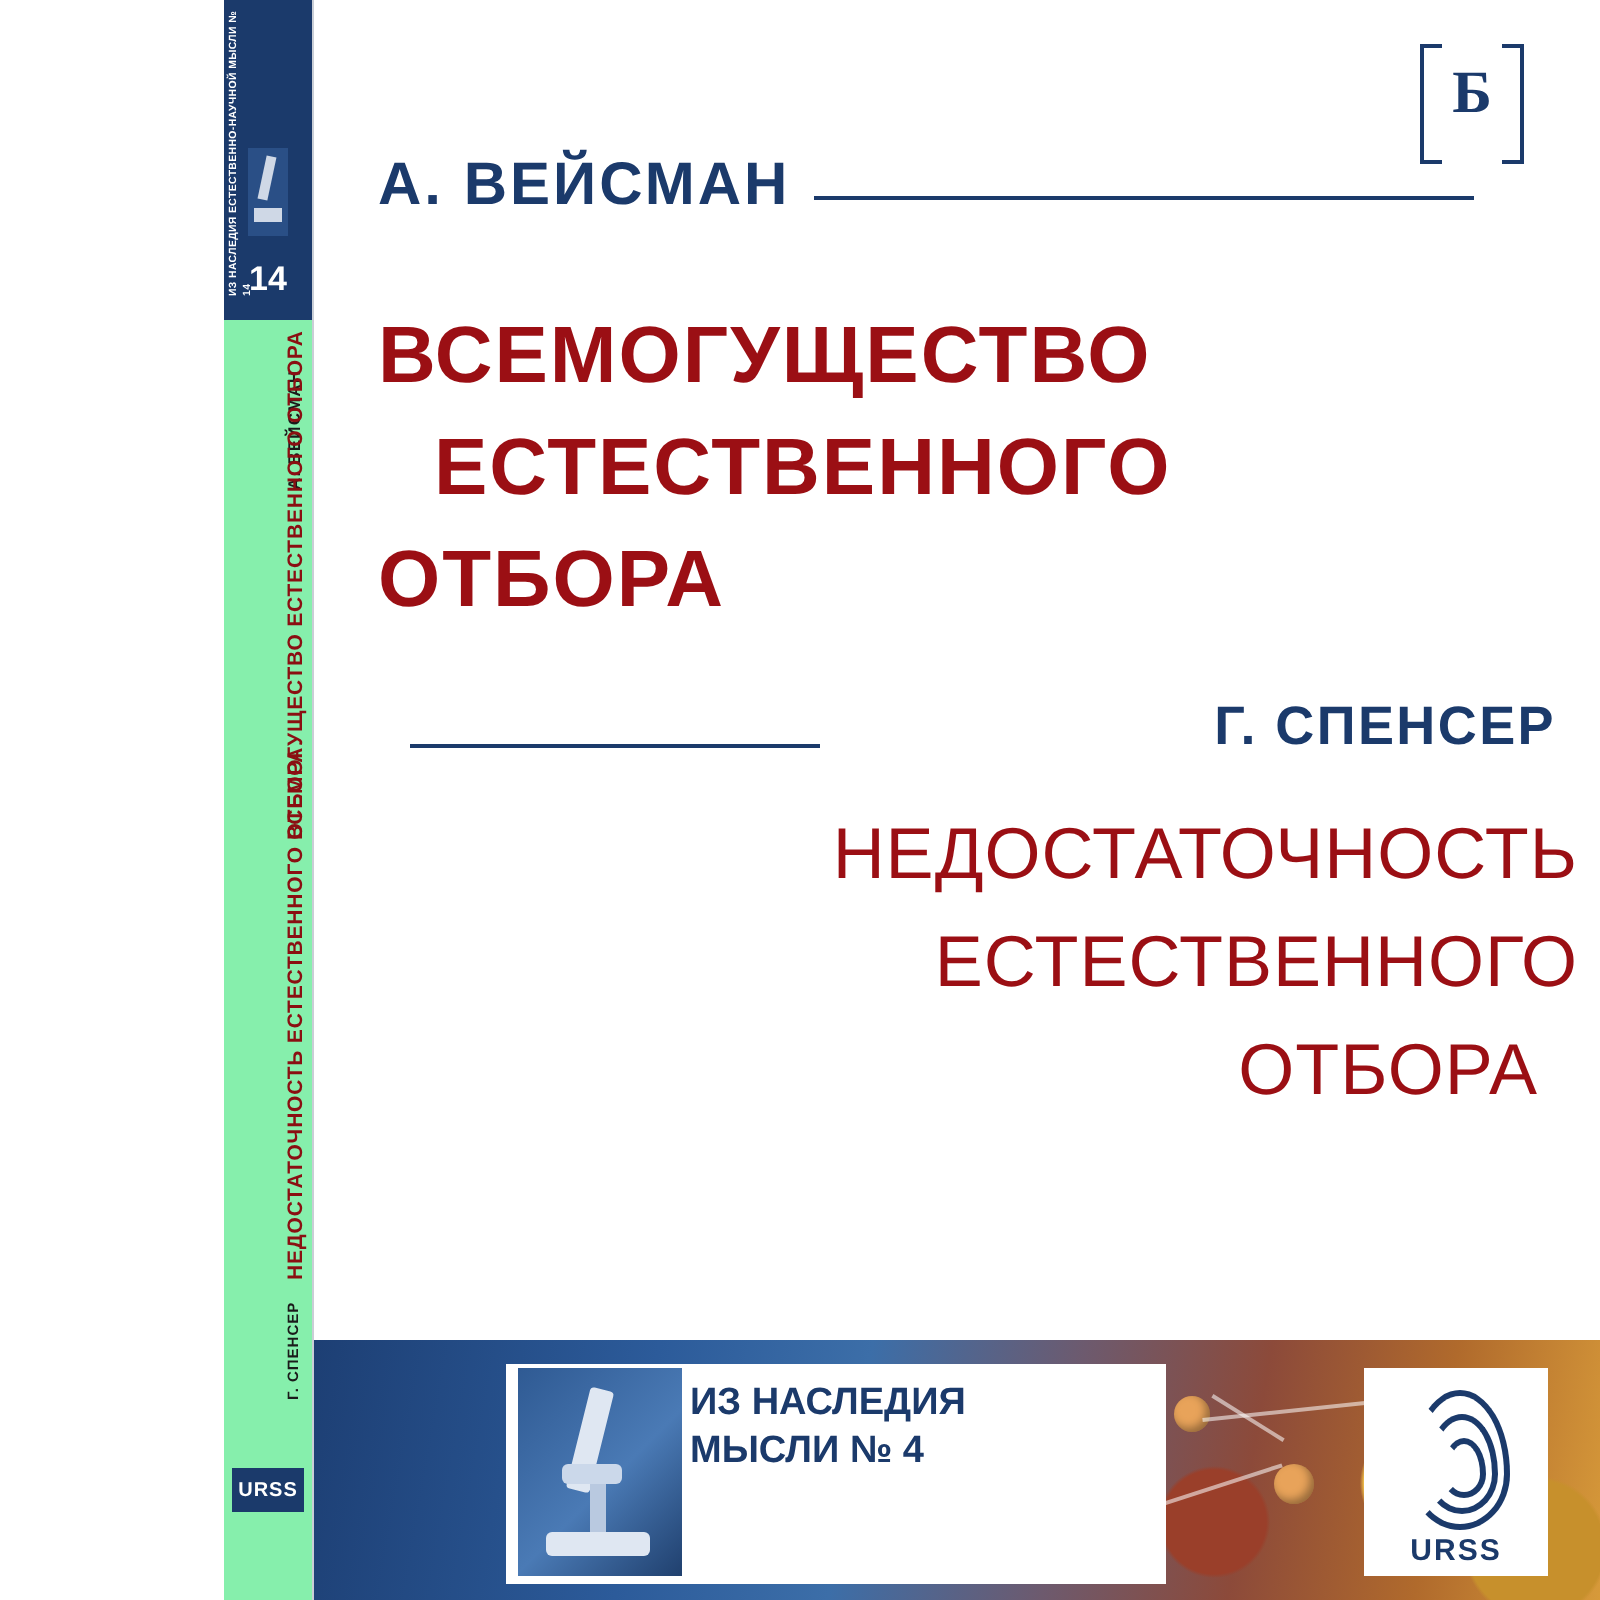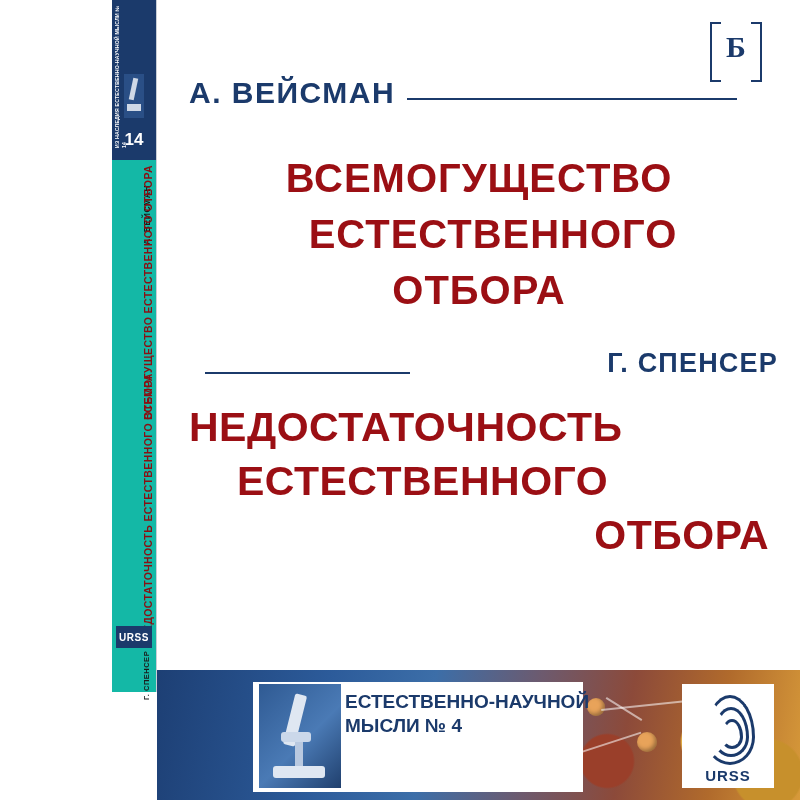--- a/index.html
+++ b/index.html
@@ -18,22 +18,22 @@
     background: #ffffff;
     overflow: hidden;
   }
 
   
   .spine {
     position: absolute;
     left: 112px;
     top: 0;
     width: 44px;
-    height: 692px;
-    background: #14b8a6;
+    height: 800px;
+    background: #86efac;
     border-right: 1px solid #c9ced6;
   }
   .spine-top-block {
     position: absolute;
     left: 0;
     top: 0;
     width: 44px;
     height: 160px;
     background: #1b3a6b;
   }
@@ -205,21 +205,20 @@
     top: 150px;
     width: 580px;
   }
   .title-block1 .line {
     color: #9b0f14;
     font-size: 40px;
     font-weight: bold;
     letter-spacing: 1px;
     line-height: 56px;
     white-space: nowrap;
-    text-align: center;
   }
   .t1-l1 { text-align: left; }
   .t1-l2 { text-align: left; padding-left: 28px; }
   .t1-l3 { text-align: left; padding-left: 0px; }
 
   .author2 {
     position: absolute;
     right: 22px;
     top: 348px;
     font-size: 27px;
@@ -237,25 +236,26 @@
   }
 
   .title-block2 {
     position: absolute;
     left: 32px;
     top: 400px;
     width: 600px;
   }
   .title-block2 .line {
     color: #9b0f14;
-    font-size: 41px;
-    font-weight: bold;
+    font-size: 36px;
+    font-weight: normal;
     letter-spacing: 0.5px;
     line-height: 54px;
     white-space: nowrap;
+    text-align: right;
   }
   .t2-l1 { text-align: left; }
   .t2-l2 { padding-left: 48px; }
   .t2-l3 { text-align: right; padding-right: 20px; }
 
   
   .bottom-band {
     position: absolute;
     left: 0;
     bottom: 0;
@@ -452,21 +452,21 @@
       </div>
 
       <div class="caption-panel">
         <div class="micro-img">
           <div class="body"></div>
           <div class="arm"></div>
           <div class="stand"></div>
           <div class="base"></div>
         </div>
         <div class="caption-text">
-          <div class="cl">ЕСТЕСТВЕННО-НАУЧНОЙ</div>
+          <div class="cl">ИЗ НАСЛЕДИЯ</div>
           <div class="cl cl3">МЫСЛИ № 4</div>
         </div>
       </div>
 
       <div class="urss-logo">
         <div class="urss-swirl">
           <div class="s1"></div>
           <div class="s2"></div>
           <div class="s3"></div>
         </div>

